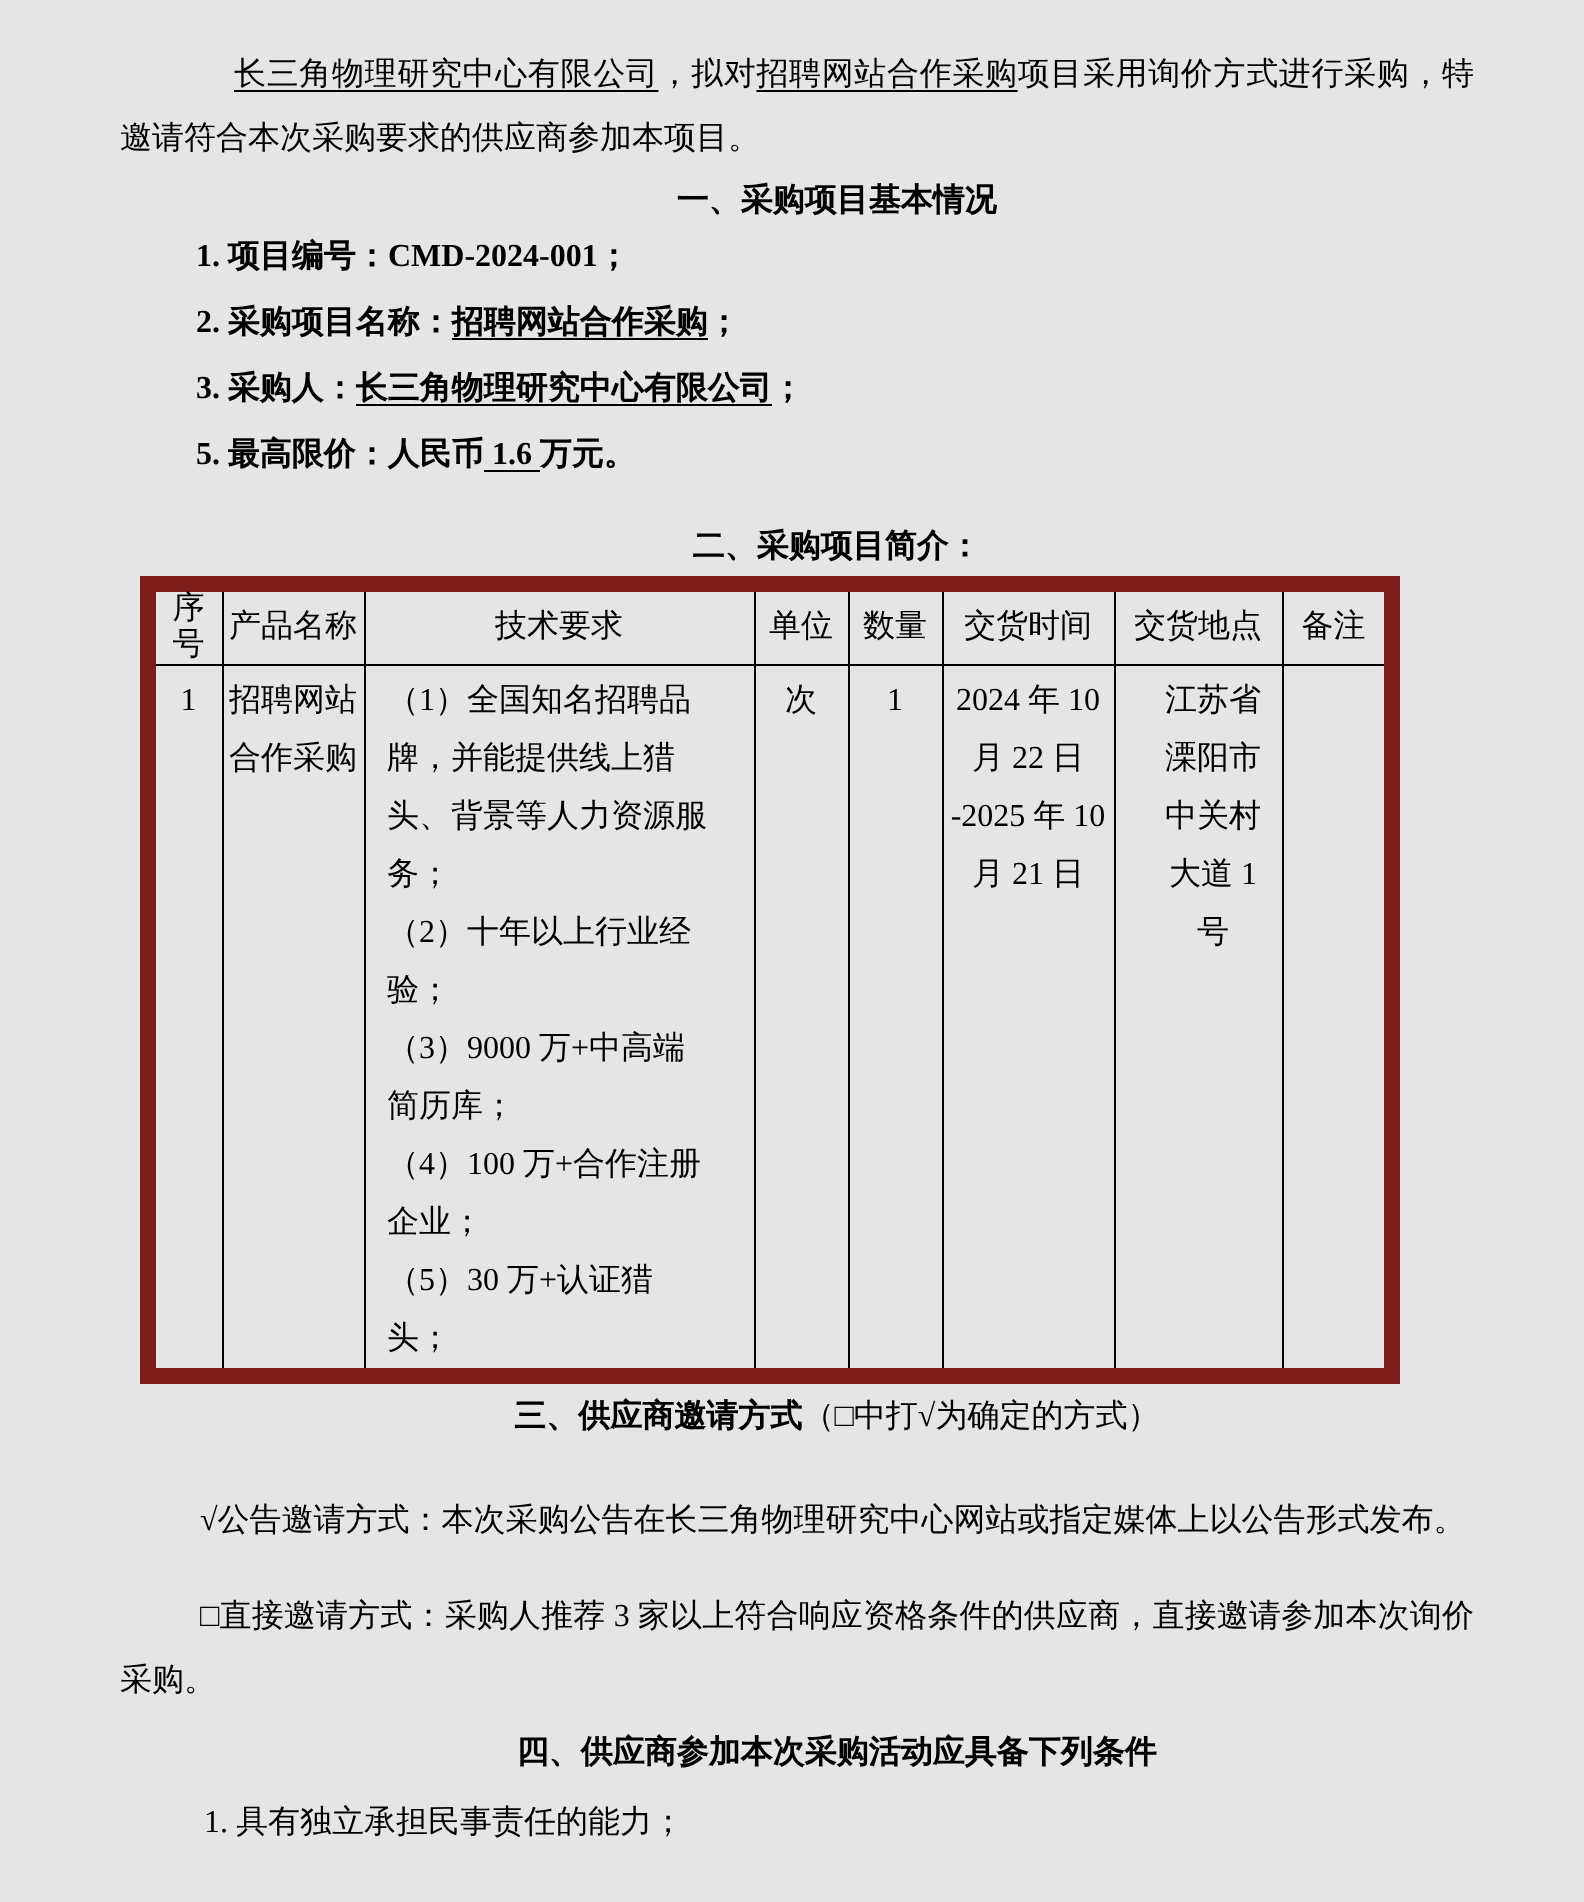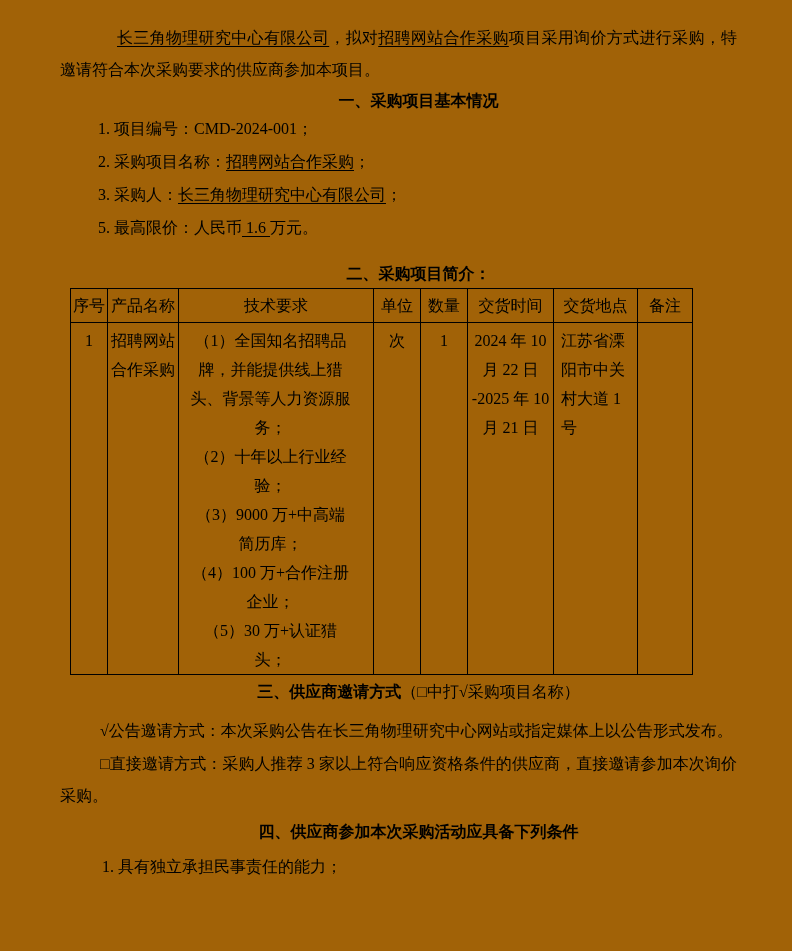--- a/index.html
+++ b/index.html
@@ -1,49 +1,49 @@
 <!DOCTYPE html>
 <html><head>
 <meta charset="utf-8">
 <style>
   * { margin: 0; padding: 0; box-sizing: border-box; }
   html, body { background: #ffffff; }
   .page {
     position: relative;
     width: 792px;
     height: 951px;
-    background: #a16207;
+    background: #e5e5e5;
     color: #000000;
     font-family: "Liberation Serif", "DejaVu Serif", serif;
     font-size: 16px;
     overflow: hidden;
   }
   .content { padding: 22px 55px 0 60px; }
 
   .u { text-decoration: underline; text-underline-offset: 3px; }
 
   .intro { line-height: 32px; text-indent: 57px; text-align: justify; }
 
   .sec-heading { font-weight: bold; line-height: 32px; margin-left: 40px; text-align: center; }
   .sec-heading .note { font-weight: normal; }
   .h1 { margin-top: -1px; }
   .h2 { margin-top: 14px; }
   .h3 { margin-top: 1px; }
   .h4 { margin-top: 4px; }
 
-  .s1-item { line-height: 33px; margin-left: 38px; }
+  .s1-item { line-height: 33px; margin-left: 38px; font-weight: bold; }
   .s1-item.first { margin-top: -5px; }
 
   table.spec {
     border-collapse: collapse;
     table-layout: fixed;
     width: 622px;
     margin-left: 10px;
     margin-top: -2px;
-    border: 1px solid #7f1d1d;
+    border: 8px solid #7f1d1d;
   }
   table.spec th, table.spec td {
     border: 1px solid #000000;
     font-weight: normal;
     font-size: 16px;
   }
   table.spec th {
     height: 34px;
     text-align: center;
     vertical-align: middle;
@@ -52,26 +52,26 @@
   }
   table.spec td {
     vertical-align: top;
     line-height: 29px;
     padding-top: 3px;
     height: 321px;
   }
   td.c { text-align: center; padding-left: 3px; padding-right: 3px; }
   td.product { text-align: center; padding-left: 3px; padding-right: 3px; }
   td.tech { text-align: left; padding: 3px 22px 0 11px; }
-  td.place { text-align: left; padding-left: 7px; padding-right: 7px; }
-  .tech-item { line-height: 29px; text-align: center; }
+  td.place { text-align: center; padding-left: 22px; padding-right: 7px; }
+  .tech-item { line-height: 29px; }
 
   .invite-para { line-height: 32px; text-indent: 40px; text-align: justify; }
-  .invite-para.announce { margin-top: 7px; }
-  .invite-para.direct { margin-top: 1px; }
+  .invite-para.announce { margin-top: 20px; }
+  .invite-para.direct { margin-top: 16px; }
   .marker { display: inline; }
 
   .s4-item { line-height: 31px; margin-left: 42px; }
   .s4-item.first { margin-top: 3px; }
   .s4-item.second { margin-top: -1px; }
 </style>
 </head>
 <body>
 
 <div class="page">
@@ -128,21 +128,21 @@
           </td>
           <td class="c">次</td>
           <td class="c">1</td>
           <td class="c">2024 年 10 月 22 日 -2025 年 10 月 21 日</td>
           <td class="place">江苏省溧阳市中关村大道 1 号</td>
           <td class="c"></td>
         </tr>
       </tbody>
     </table>
 
-    <p class="sec-heading h3"><span>三、供应商邀请方式</span><span class="note">（□中打√采购项目名称）</span></p>
+    <p class="sec-heading h3"><span>三、供应商邀请方式</span><span class="note">（□中打√为确定的方式）</span></p>
 
     <p class="invite-para announce"><span class="marker">√</span><span>公告邀请方式：本次采购公告在长三角物理研究中心网站或指定媒体上以公告形式发布。</span></p>
 
     <p class="invite-para direct"><span class="marker">□</span><span>直接邀请方式：采购人推荐 3 家以上符合响应资格条件的供应商，直接邀请参加本次询价采购。</span></p>
 
     <p class="sec-heading h4">四、供应商参加本次采购活动应具备下列条件</p>
 
     <p class="s4-item first">1. 具有独立承担民事责任的能力；</p>
 
   </div>

